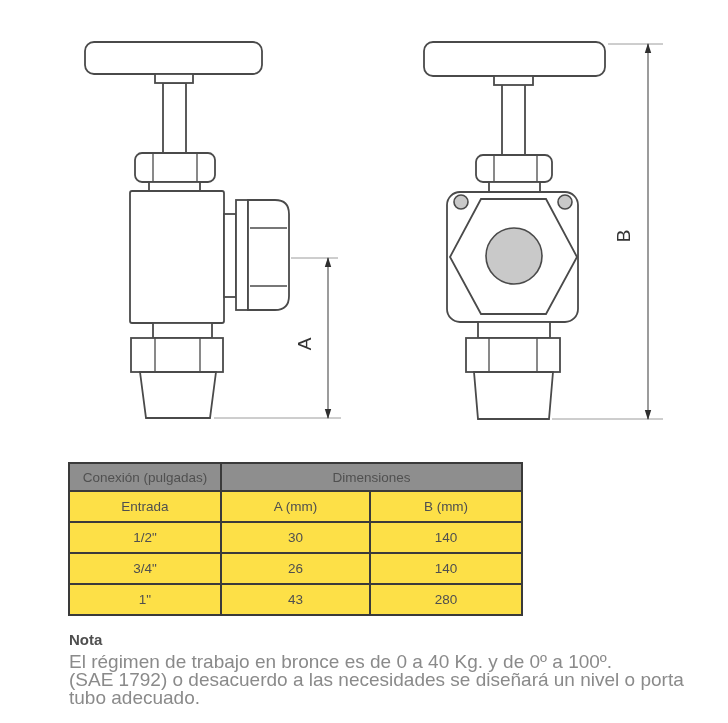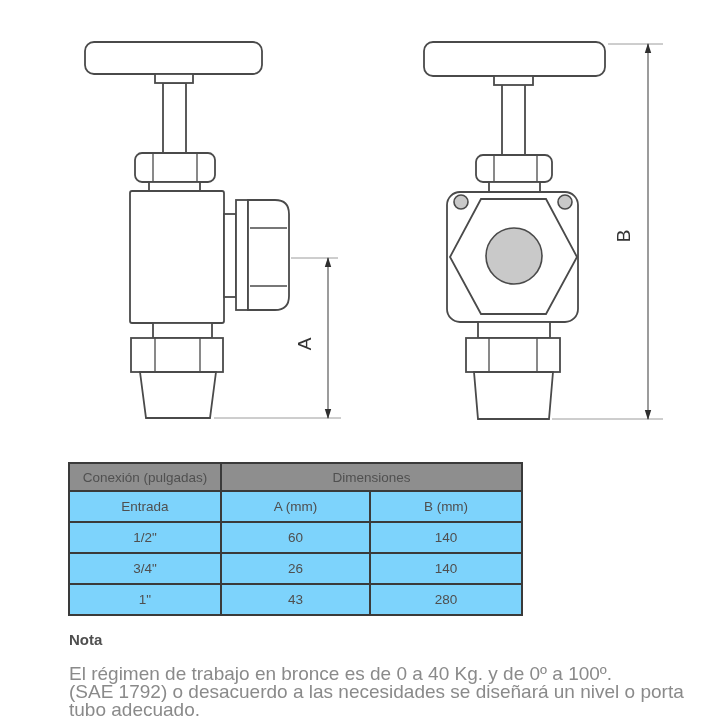--- a/index.html
+++ b/index.html
@@ -27,25 +27,25 @@
     border-collapse: collapse; table-layout: fixed;
     border: 2px solid #a16207;
     padding-left: 14px;
   }
   .spec-table th, .spec-table td {
     border: 2px solid #3a3a3a;
     text-align: center; vertical-align: middle;
     color: #4f4f4f; font-size: 13.5px; font-weight: normal;
   }
   .spec-table thead th { background: #8e8e8e; color: #505050; height: 28px; }
-  .spec-table td { background: #7dd3fc; height: 31px; }
+  .spec-table td { background: #fde047; height: 31px; }
 
   
   .note { position: absolute; left: 69px; top: 631px; width: 630px; }
-  .note-title { font-size: 15px; font-weight: bold; color: #4f4f4f; margin-bottom: 17px; }
+  .note-title { font-size: 15px; font-weight: bold; color: #4f4f4f; margin-bottom: 5px; }
   .note-line { font-size: 19px; color: #8a8a8a; line-height: 18px; }
 </style>
 </head>
 <body>
 
 <div class="page">
 
   <svg class="drawing" width="728" height="455" viewBox="0 0 728 455">
 
     <g>
@@ -121,21 +121,21 @@
       </tr>
     </thead>
     <tbody>
       <tr>
         <td>Entrada</td>
         <td>A (mm)</td>
         <td>B (mm)</td>
       </tr>
       <tr>
         <td>1/2"</td>
-        <td>60</td>
+        <td>30</td>
         <td>140</td>
       </tr>
       <tr>
         <td>3/4"</td>
         <td>26</td>
         <td>140</td>
       </tr>
       <tr>
         <td>1"</td>
         <td>43</td>

